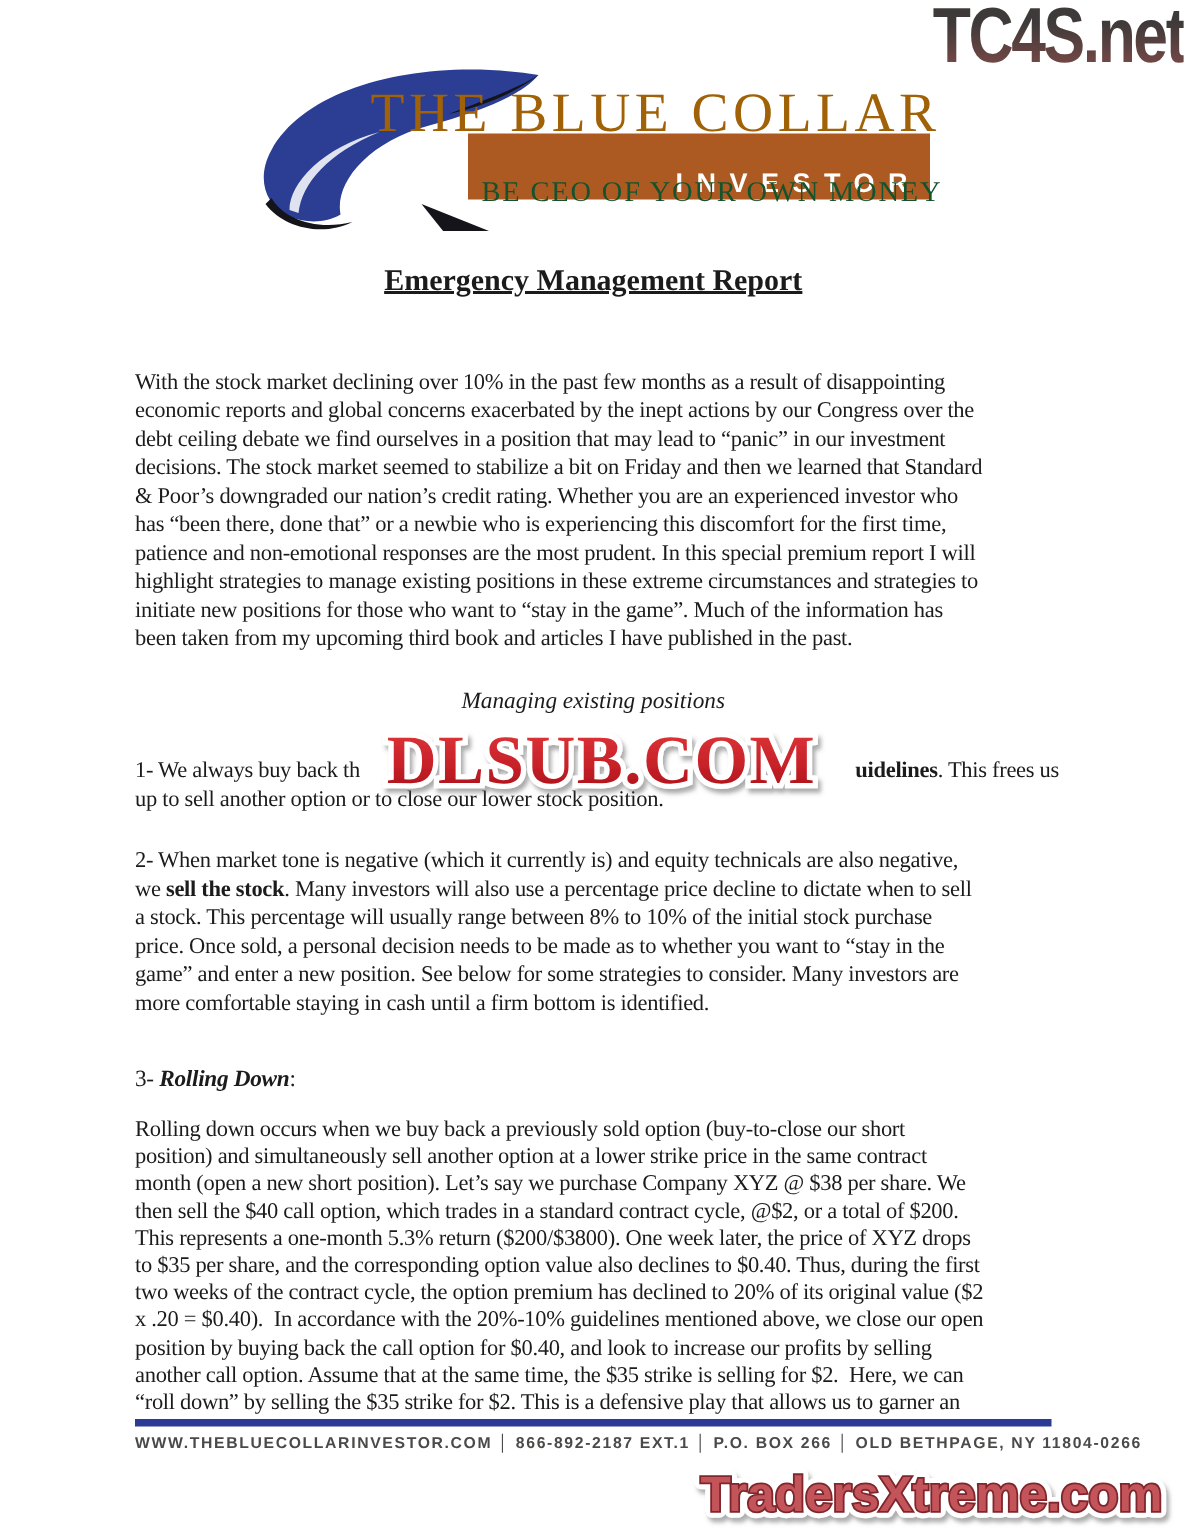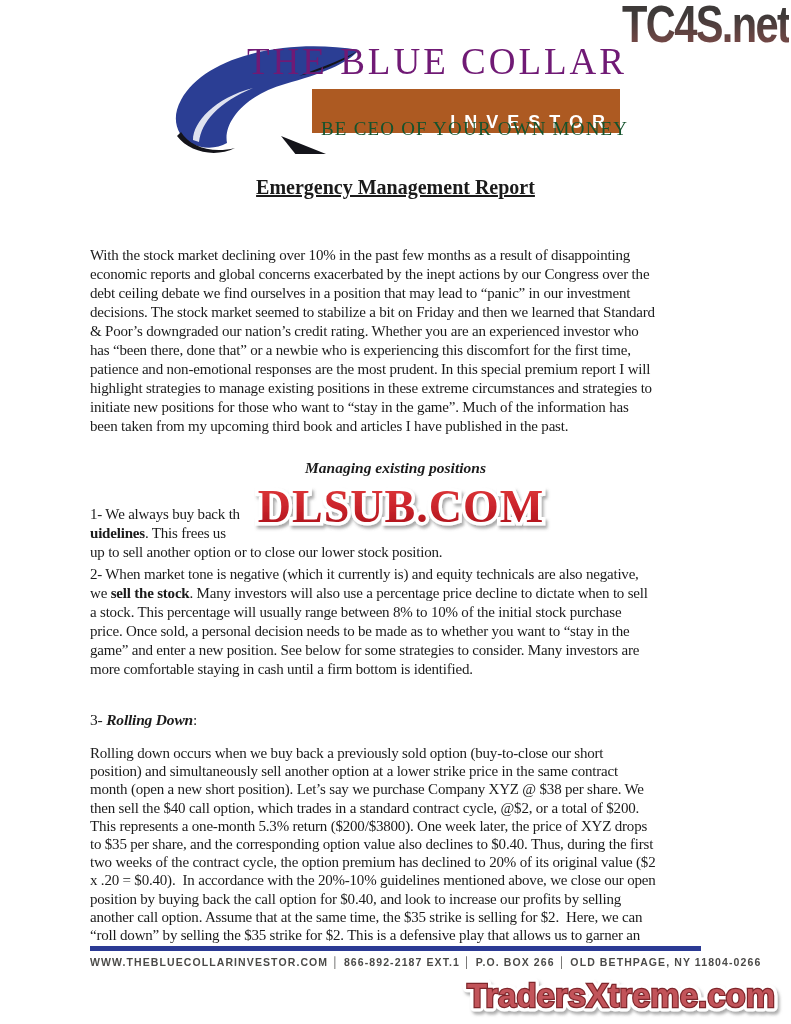--- a/index.html
+++ b/index.html
@@ -10,39 +10,39 @@
   .wm-top{position:absolute;top:-6px;right:2px;
           font-family:"Liberation Sans",sans-serif;font-weight:bold;font-size:52px;
           letter-spacing:-2px;transform:scaleX(0.80);transform-origin:100% 0;
           background:linear-gradient(#3e3a39 35%,#824c49 95%);
           -webkit-background-clip:text;background-clip:text;color:transparent;}
   .wm-mid{position:absolute;left:246px;top:476px;}
   .wm-bottom{position:absolute;left:452px;top:969px;}
 
   
   .logo-swoosh{position:absolute;left:163px;top:40px;}
-  .logo-line1{position:absolute;left:247px;top:40px;font-size:37px;letter-spacing:3px;
-              color:#701a75;white-space:nowrap;}
+  .logo-line1{position:absolute;left:247px;top:54px;font-size:37px;letter-spacing:3px;
+              color:#a16207;white-space:nowrap;}
   .logo-bar{position:absolute;left:312px;top:89px;width:308px;height:44px;background:#ad5a22;
             display:flex;align-items:flex-end;justify-content:flex-end;padding-right:6px;box-sizing:border-box;}
   .logo-bar span{font-family:"Liberation Sans",sans-serif;font-weight:bold;font-size:18px;
                  color:#ffffff;letter-spacing:9px;white-space:nowrap;}
   .logo-tagline{position:absolute;left:321px;top:118px;font-size:19px;letter-spacing:1.2px;
                 color:#14532d;white-space:nowrap;}
 
   
   .doc-title{position:absolute;left:0;right:0;top:176px;text-align:center;
              font-size:20px;font-weight:bold;text-decoration:underline;}
   .col{position:absolute;left:90px;width:616px;font-size:15px;line-height:19px;letter-spacing:-0.2px;}
   .pre{white-space:pre;}
   .p-intro{top:246px;}
   .h-managing{position:absolute;left:0;right:0;top:459px;text-align:center;
-              font-size:15.5px;font-weight:bold;font-style:italic;letter-spacing:0;}
+              font-size:15.5px;font-weight:normal;font-style:italic;letter-spacing:0;}
   .item1{top:505px;}
-  .split{display:flex;justify-content:space-between;flex-direction:column;}
+  .split{display:flex;justify-content:space-between;}
   .item2{top:565px;}
   .h-rolling{top:710px;font-size:15.5px;}
   .h-rolling .bi{font-weight:bold;font-style:italic;}
   .p-rolling{top:744px;line-height:18.2px;}
 
   
   .footer-bar{position:absolute;left:90px;top:946px;width:611px;height:5px;background:#2b3a94;}
   .footer-text{position:absolute;left:90px;top:956px;width:611px;
                font-family:"Liberation Sans",sans-serif;font-size:10.5px;font-weight:bold;
                letter-spacing:1.1px;color:#4b4a48;white-space:nowrap;text-align:center;}

